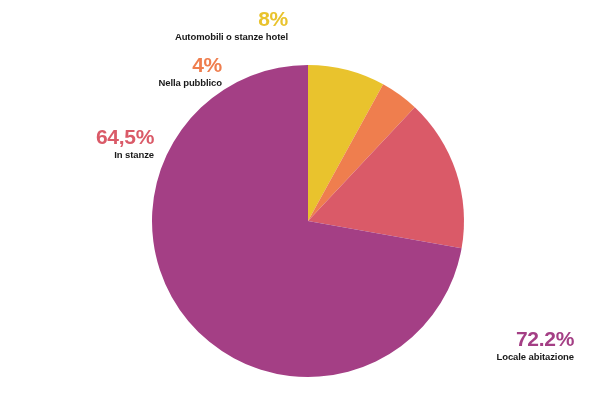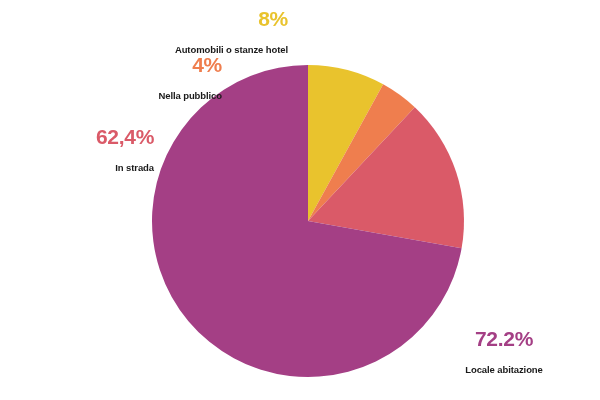--- a/index.html
+++ b/index.html
@@ -40,29 +40,29 @@
     font-weight: bold;
     letter-spacing: -0.3px;
     display: block;
   }
   .callout .name {
     font-size: 9.5px;
     font-weight: bold;
     color: #1a1a1a;
     letter-spacing: -0.1px;
     display: block;
-    margin-top: 15px;
+    margin-top: 2px;
   }
   .callout .name.two-line {
     white-space: normal;
     line-height: 1.15;
   }
 
   .align-right { text-align: right; }
-  .align-left  { text-align: center; }
+  .align-left  { text-align: right; }
 
   
   #callout-automobili {
     left: 126px;
     top: 8px;
     width: 162px;
   }
   #callout-locale {
     left: 96px;
     top: 54px;
@@ -97,22 +97,22 @@
     <span class="pct" style="color: rgb(233, 195, 45);">8%</span>
     <span class="name two-line">Automobili o stanze hotel</span>
   </div>
 
   <div class="callout align-right" id="callout-locale">
     <span class="pct" style="color: rgb(239, 126, 78);">4%</span>
     <span class="name">Nella pubblico</span>
   </div>
 
   <div class="callout align-right" id="callout-strada">
-    <span class="pct" style="color: rgb(218, 90, 104);">62,4%</span>
-    <span class="name">In strada</span>
+    <span class="pct" style="color: rgb(218, 90, 104);">64,5%</span>
+    <span class="name">In stanze</span>
   </div>
 
   <div class="callout align-left" id="callout-abitazione">
     <span class="pct" style="color: rgb(164, 63, 133);">72.2%</span>
     <span class="name">Locale abitazione</span>
   </div>
 
 </div>
 
 </body></html>

